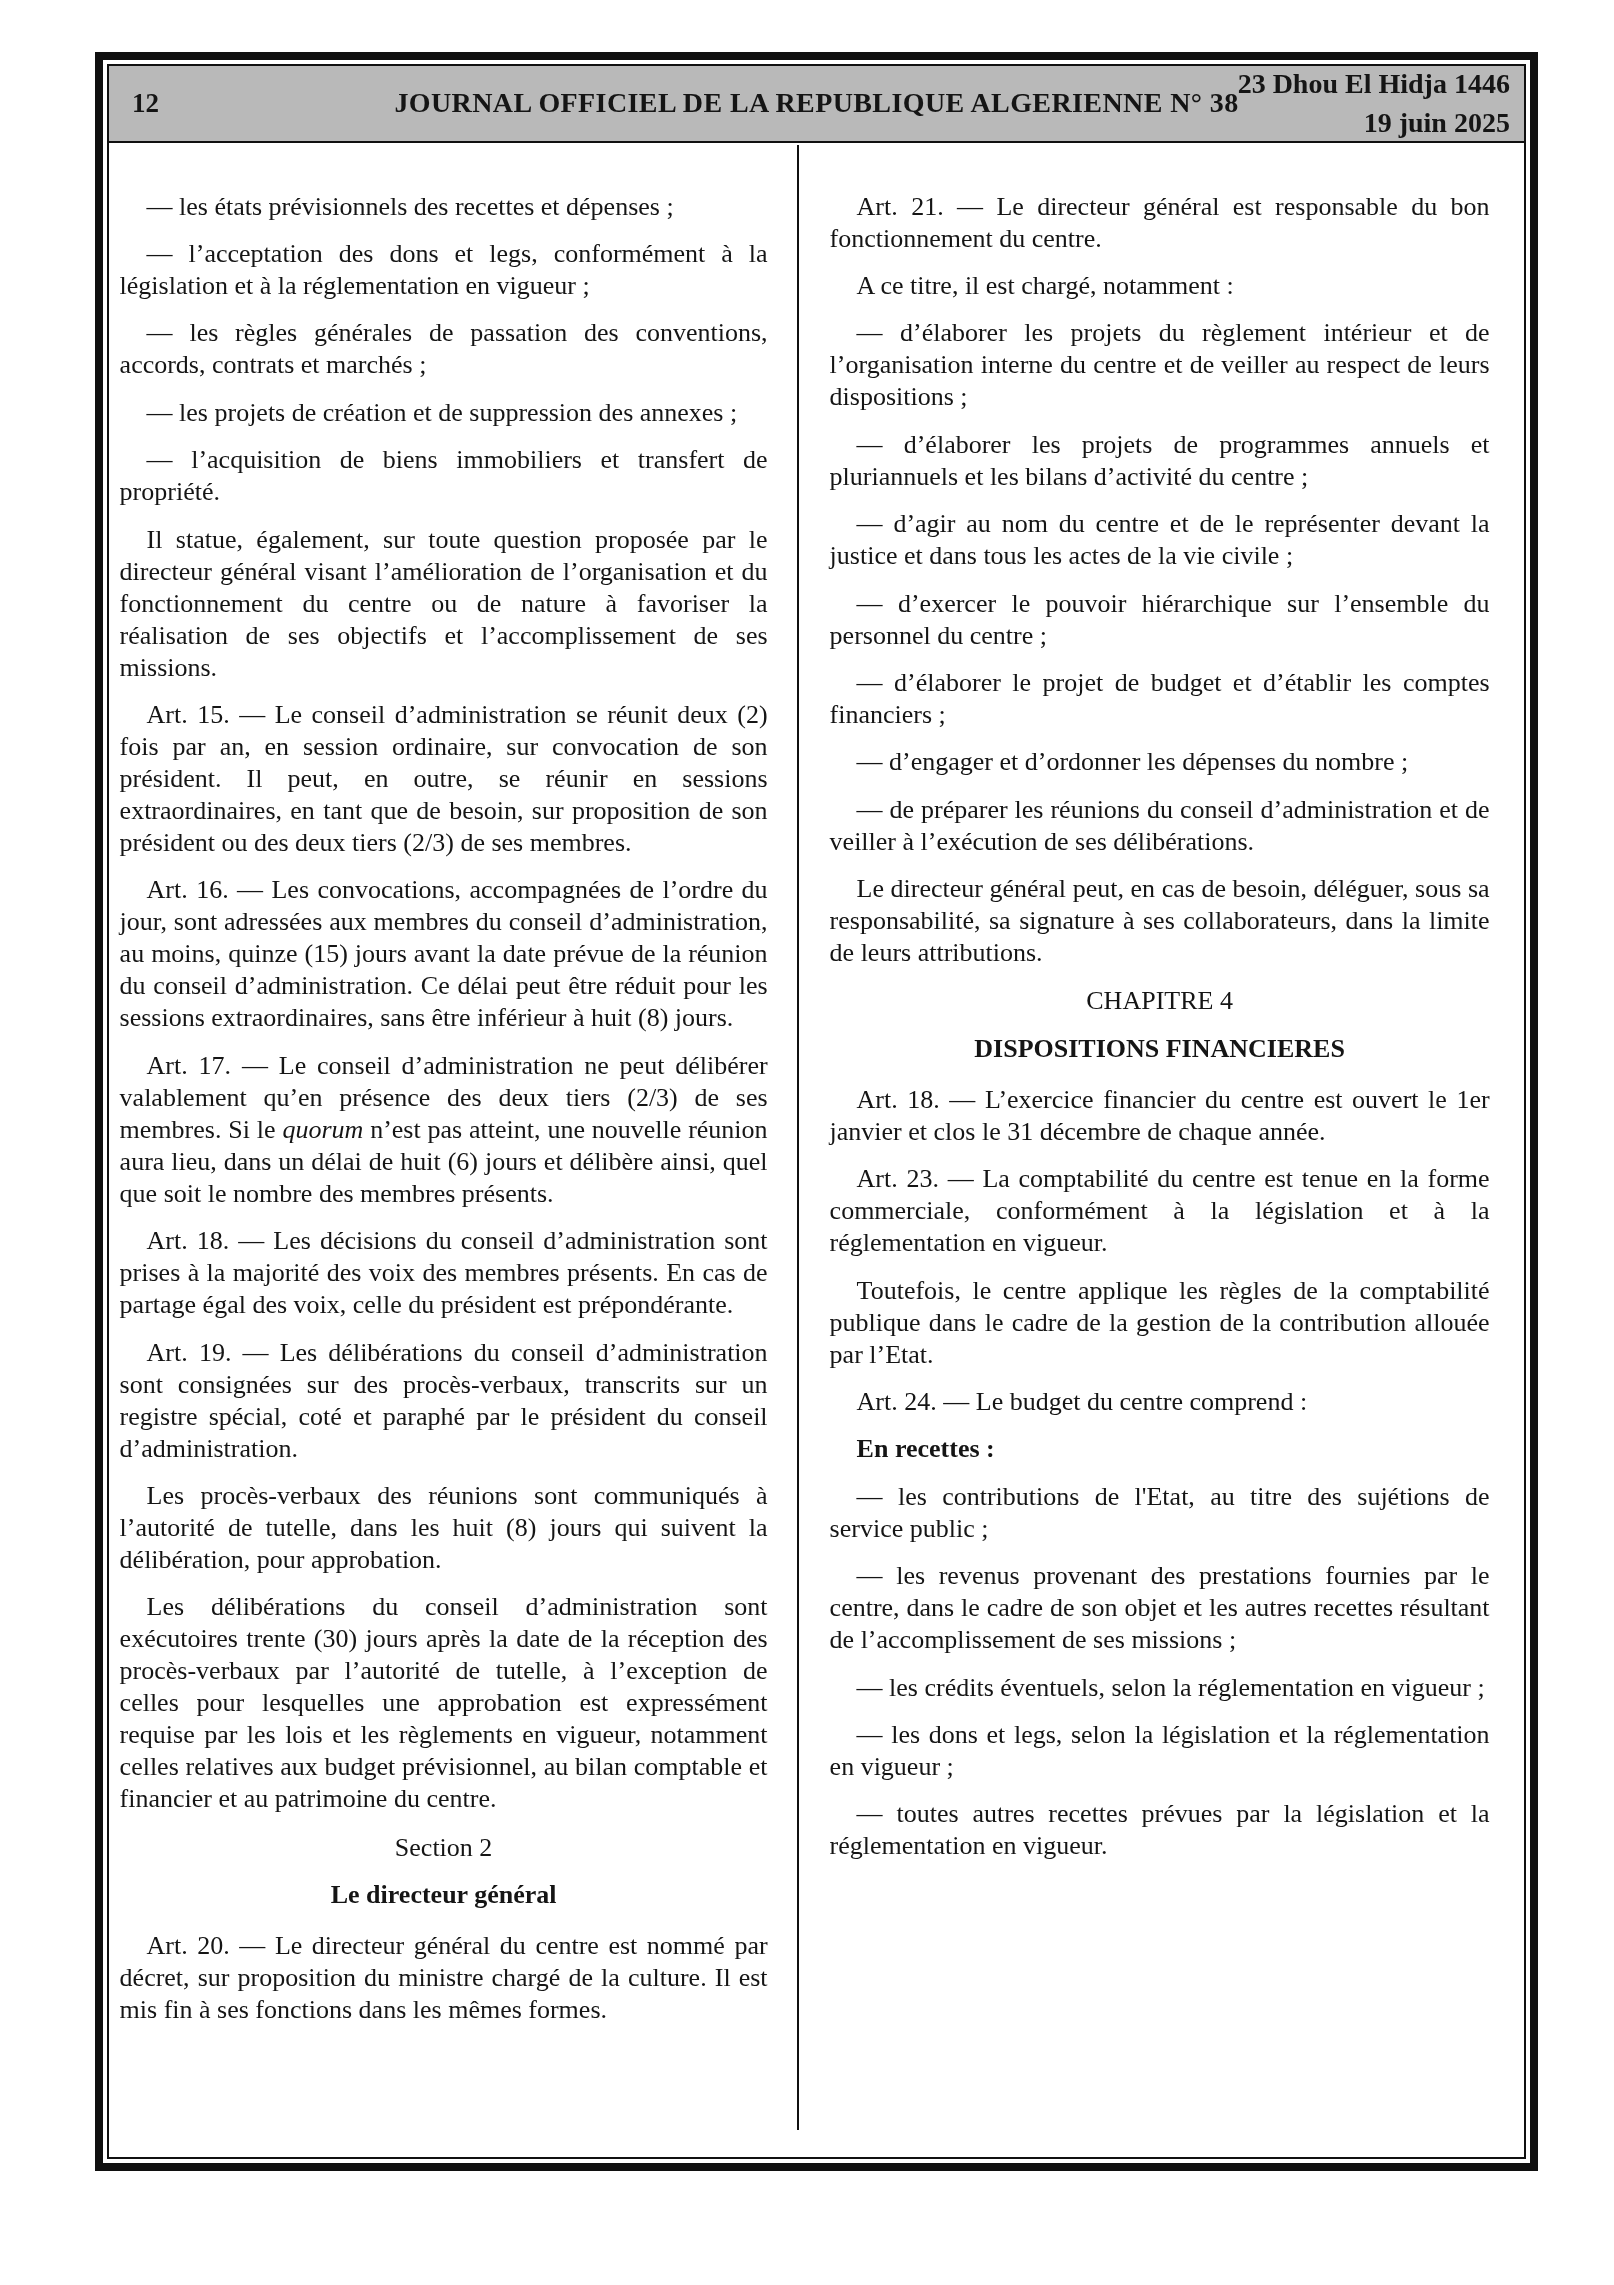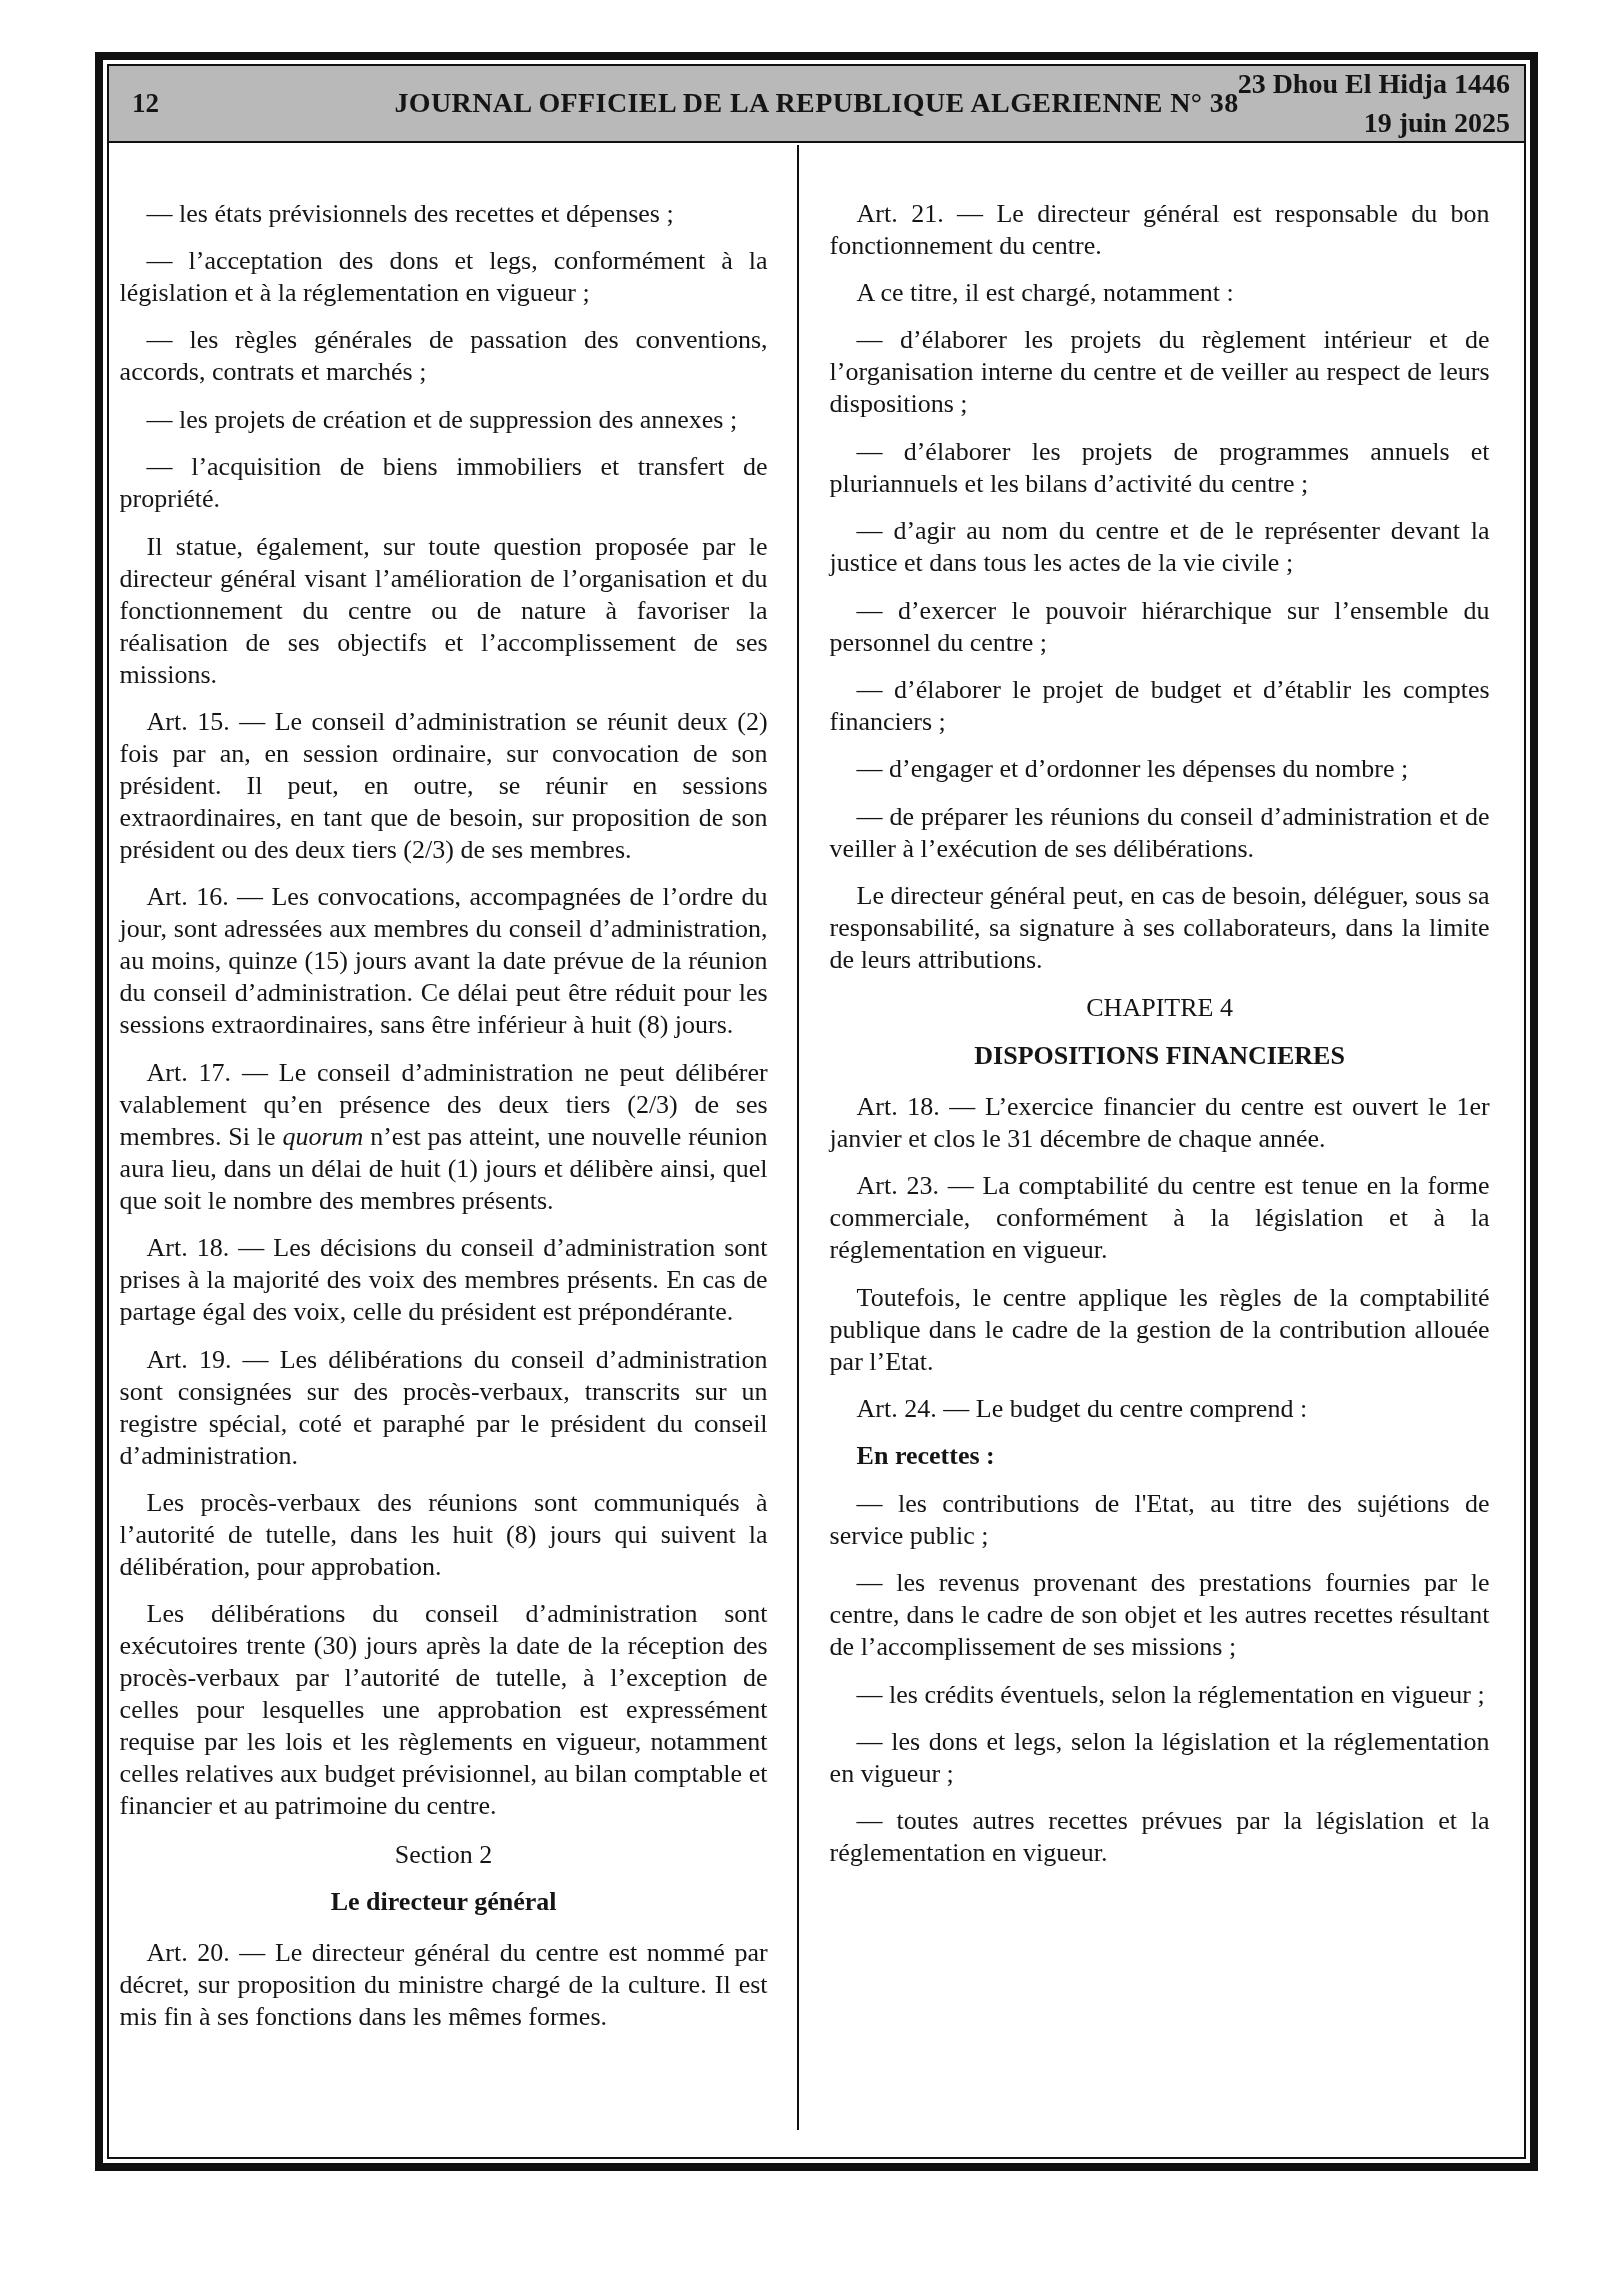--- a/index.html
+++ b/index.html
@@ -13,21 +13,21 @@
   .page-num{position:absolute;left:23.5px;top:50%;transform:translateY(-50%);
             font-weight:bold;font-size:27px;}
   .journal-title{font-weight:bold;font-size:28px;letter-spacing:0.4px;text-align:center;
                  max-width:950px;}
   .dates{position:absolute;right:14.5px;top:50%;transform:translateY(-50%);
          text-align:right;font-weight:bold;font-size:28px;line-height:39px;}
   .content{position:absolute;left:0;right:0;top:78px;bottom:0;box-sizing:border-box;
            padding:47px 33px 36px 11px;display:flex;}
   .divider{position:absolute;left:688px;top:1.8px;bottom:27px;width:2.7px;
            background:var(--rule,#101010);}
-  .col{box-sizing:border-box;margin-top:7px;}
+  .col{box-sizing:border-box;}
   .col-left{width:648px;margin-right:62px;}
   .col-right{width:660px;}
   .blk{margin:0 0 15.4px;font-size:26px;line-height:32px;text-align:justify;
        text-indent:27px;hyphens:none;}
   .para{margin-top:14.5px;}
   .h-center{margin-top:16.3px;margin-bottom:1.8px;text-align:center;text-indent:0;}
   .h-bold{margin-top:15.4px;margin-bottom:19px;text-align:center;text-indent:0;font-weight:bold;}
   .b{font-weight:bold;}
   .it{font-style:italic;}
   .col > .blk:first-child{margin-top:0;}
@@ -51,21 +51,21 @@
       <main class="content">
         <section class="col col-left" id="col-left">
             <p class="blk item"><span>— les états prévisionnels des recettes et dépenses ;</span></p>
             <p class="blk item"><span>— l’acceptation des dons et legs, conformément à la législation et à la réglementation en vigueur ;</span></p>
             <p class="blk item"><span>— les règles générales de passation des conventions, accords, contrats et marchés ;</span></p>
             <p class="blk item"><span>— les projets de création et de suppression des annexes ;</span></p>
             <p class="blk item"><span>— l’acquisition de biens immobiliers et transfert de propriété.</span></p>
             <p class="blk para"><span>Il statue, également, sur toute question proposée par le directeur général visant l’amélioration de l’organisation et du fonctionnement du centre ou de nature à favoriser la réalisation de ses objectifs et l’accomplissement de ses missions.</span></p>
             <p class="blk para"><span>Art. 15. — Le conseil d’administration se réunit deux (2) fois par an, en session ordinaire, sur convocation de son président. Il peut, en outre, se réunir en sessions extraordinaires, en tant que de besoin, sur proposition de son président ou des deux tiers (2/3) de ses membres.</span></p>
             <p class="blk para"><span>Art. 16. — Les convocations, accompagnées de l’ordre du jour, sont adressées aux membres du conseil d’administration, au moins, quinze (15) jours avant la date prévue de la réunion du conseil d’administration. Ce délai peut être réduit pour les sessions extraordinaires, sans être inférieur à huit (8) jours.</span></p>
-            <p class="blk para"><span>Art. 17. — Le conseil d’administration ne peut délibérer valablement qu’en présence des deux tiers (2/3) de ses membres. Si le </span><span class="it">quorum</span><span> n’est pas atteint, une nouvelle réunion aura lieu, dans un délai de huit (1) jours et délibère ainsi, quel que soit le nombre des membres présents.</span></p>
+            <p class="blk para"><span>Art. 17. — Le conseil d’administration ne peut délibérer valablement qu’en présence des deux tiers (2/3) de ses membres. Si le </span><span class="it">quorum</span><span> n’est pas atteint, une nouvelle réunion aura lieu, dans un délai de huit (6) jours et délibère ainsi, quel que soit le nombre des membres présents.</span></p>
             <p class="blk para"><span>Art. 18. — Les décisions du conseil d’administration sont prises à la majorité des voix des membres présents. En cas de partage égal des voix, celle du président est prépondérante.</span></p>
             <p class="blk para"><span>Art. 19. — Les délibérations du conseil d’administration sont consignées sur des procès-verbaux, transcrits sur un registre spécial, coté et paraphé par le président du conseil d’administration.</span></p>
             <p class="blk para"><span>Les procès-verbaux des réunions sont communiqués à l’autorité de tutelle, dans les huit (8) jours qui suivent la délibération, pour approbation.</span></p>
             <p class="blk para"><span>Les délibérations du conseil d’administration sont exécutoires trente (30) jours après la date de la réception des procès-verbaux par l’autorité de tutelle, à l’exception de celles pour lesquelles une approbation est expressément requise par les lois et les règlements en vigueur, notamment celles relatives aux budget prévisionnel, au bilan comptable et financier et au patrimoine du centre.</span></p>
             <p class="blk h-center"><span>Section 2</span></p>
             <p class="blk h-bold"><span>Le directeur général</span></p>
             <p class="blk para"><span>Art. 20. — Le directeur général du centre est nommé par décret, sur proposition du ministre chargé de la culture. Il est mis fin à ses fonctions dans les mêmes formes.</span></p>
           </section>
         <section class="col col-right" id="col-right">
             <p class="blk para"><span>Art. 21. — Le directeur général est responsable du bon fonctionnement du centre.</span></p>

